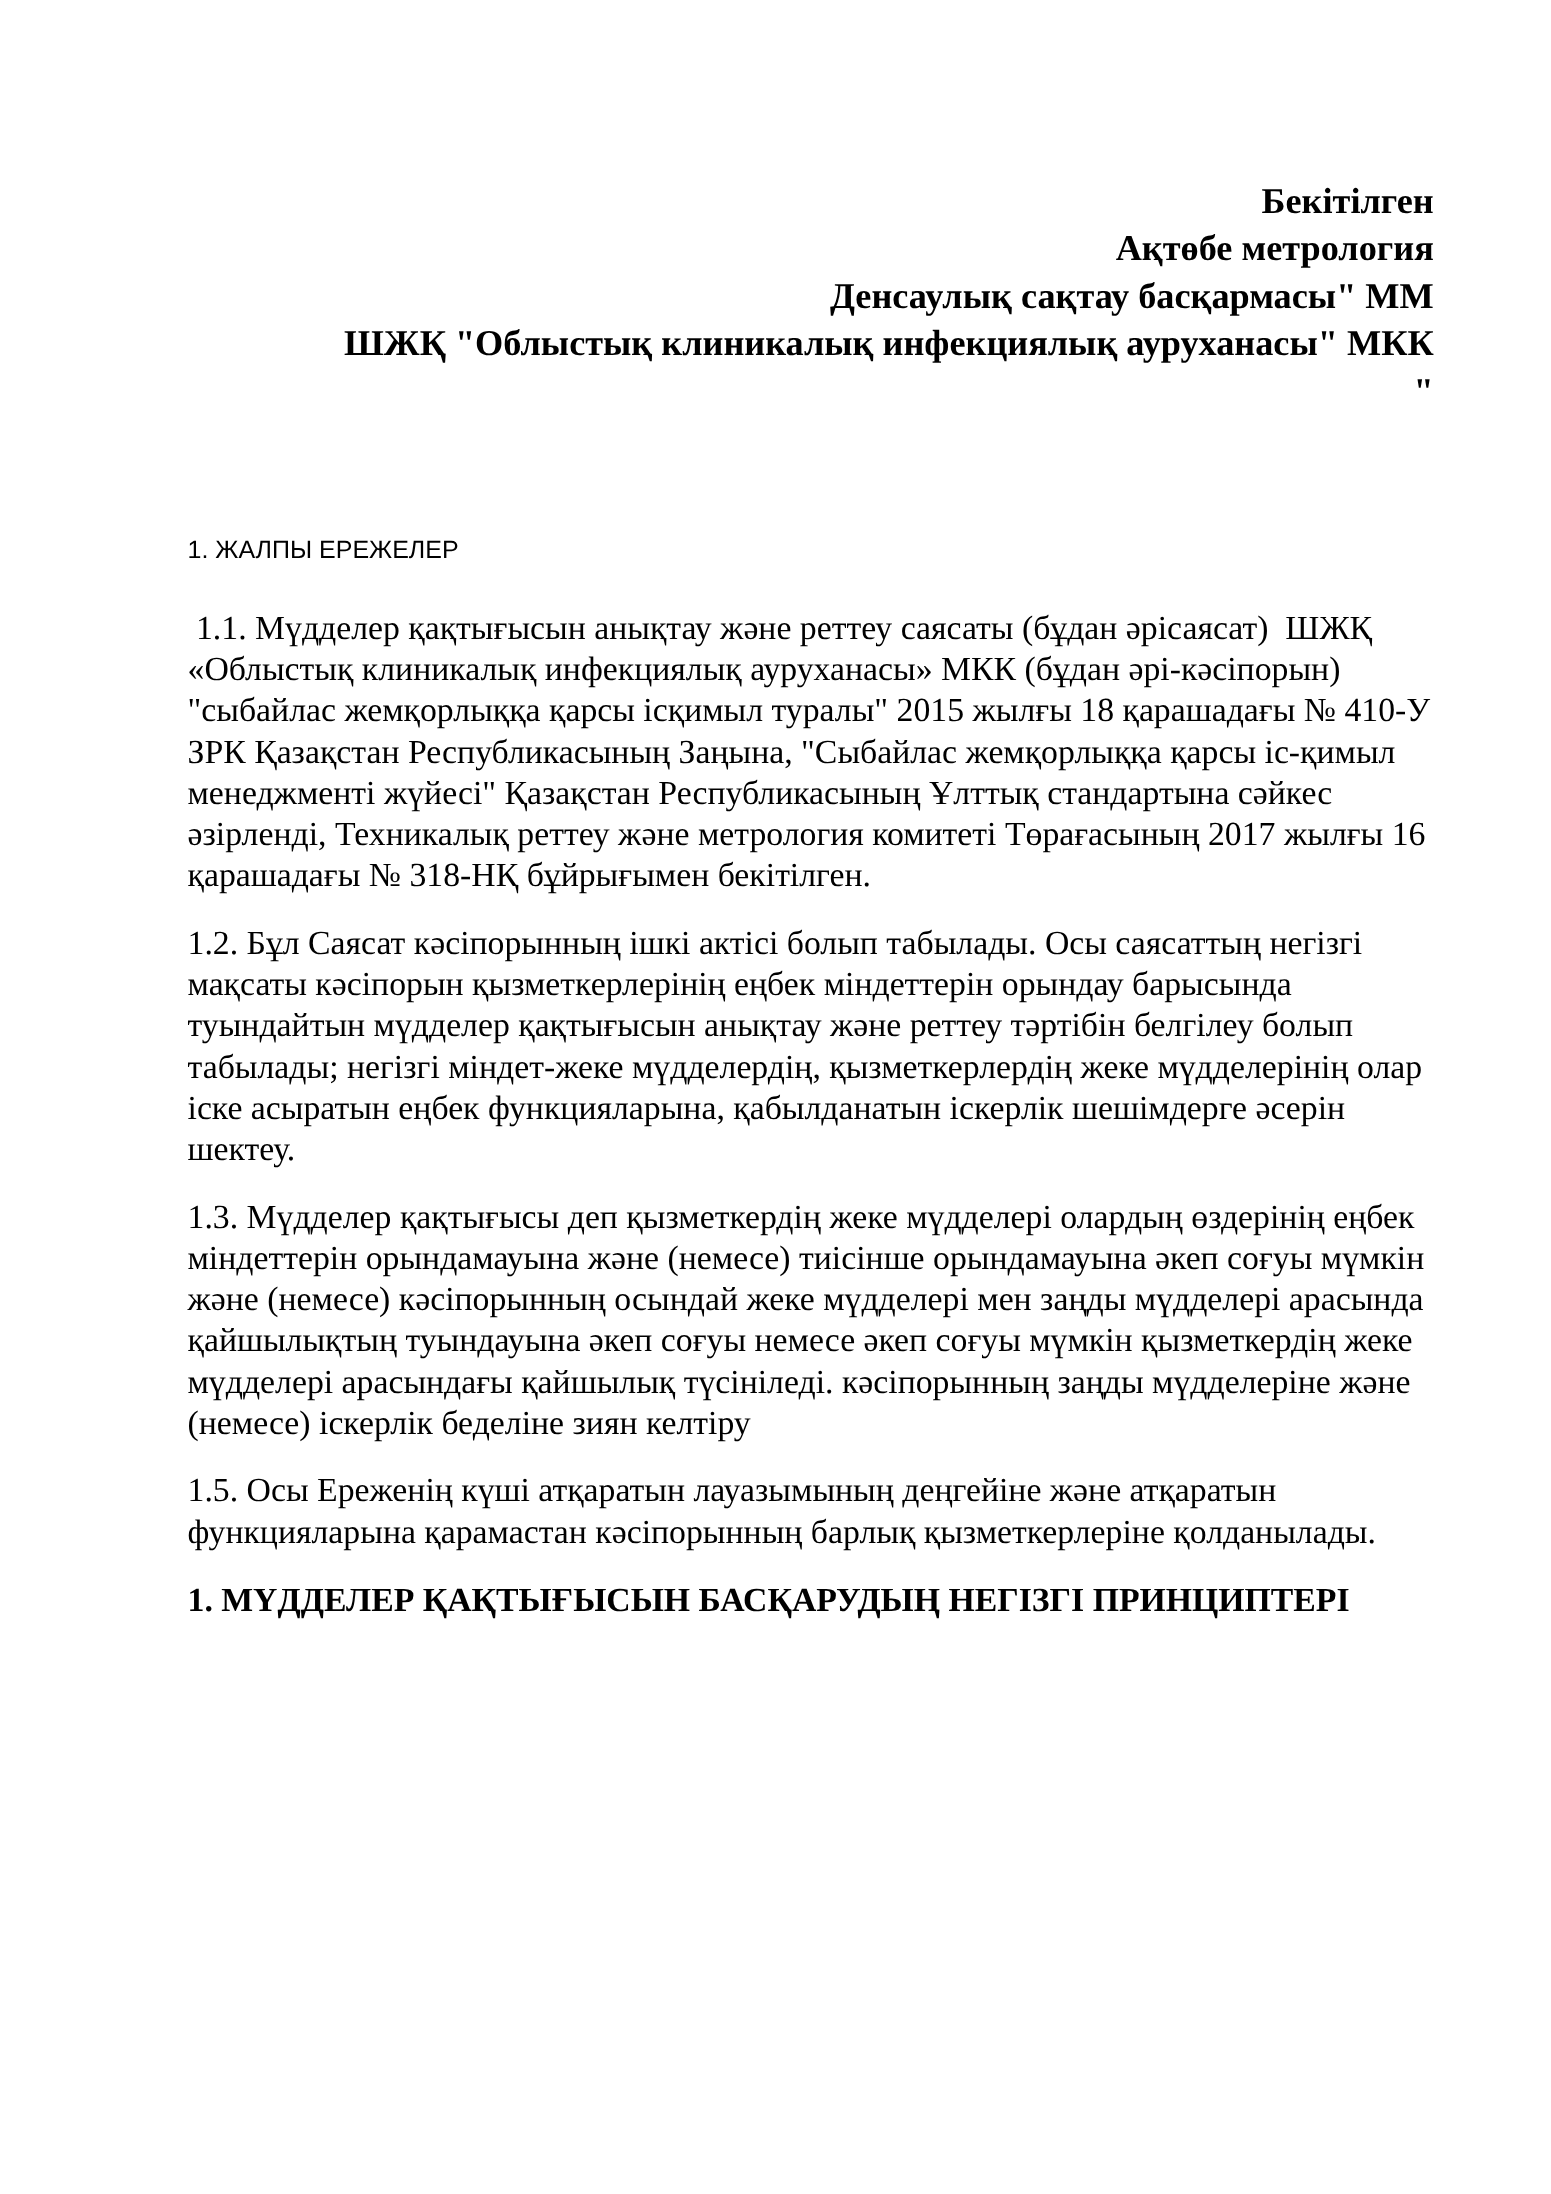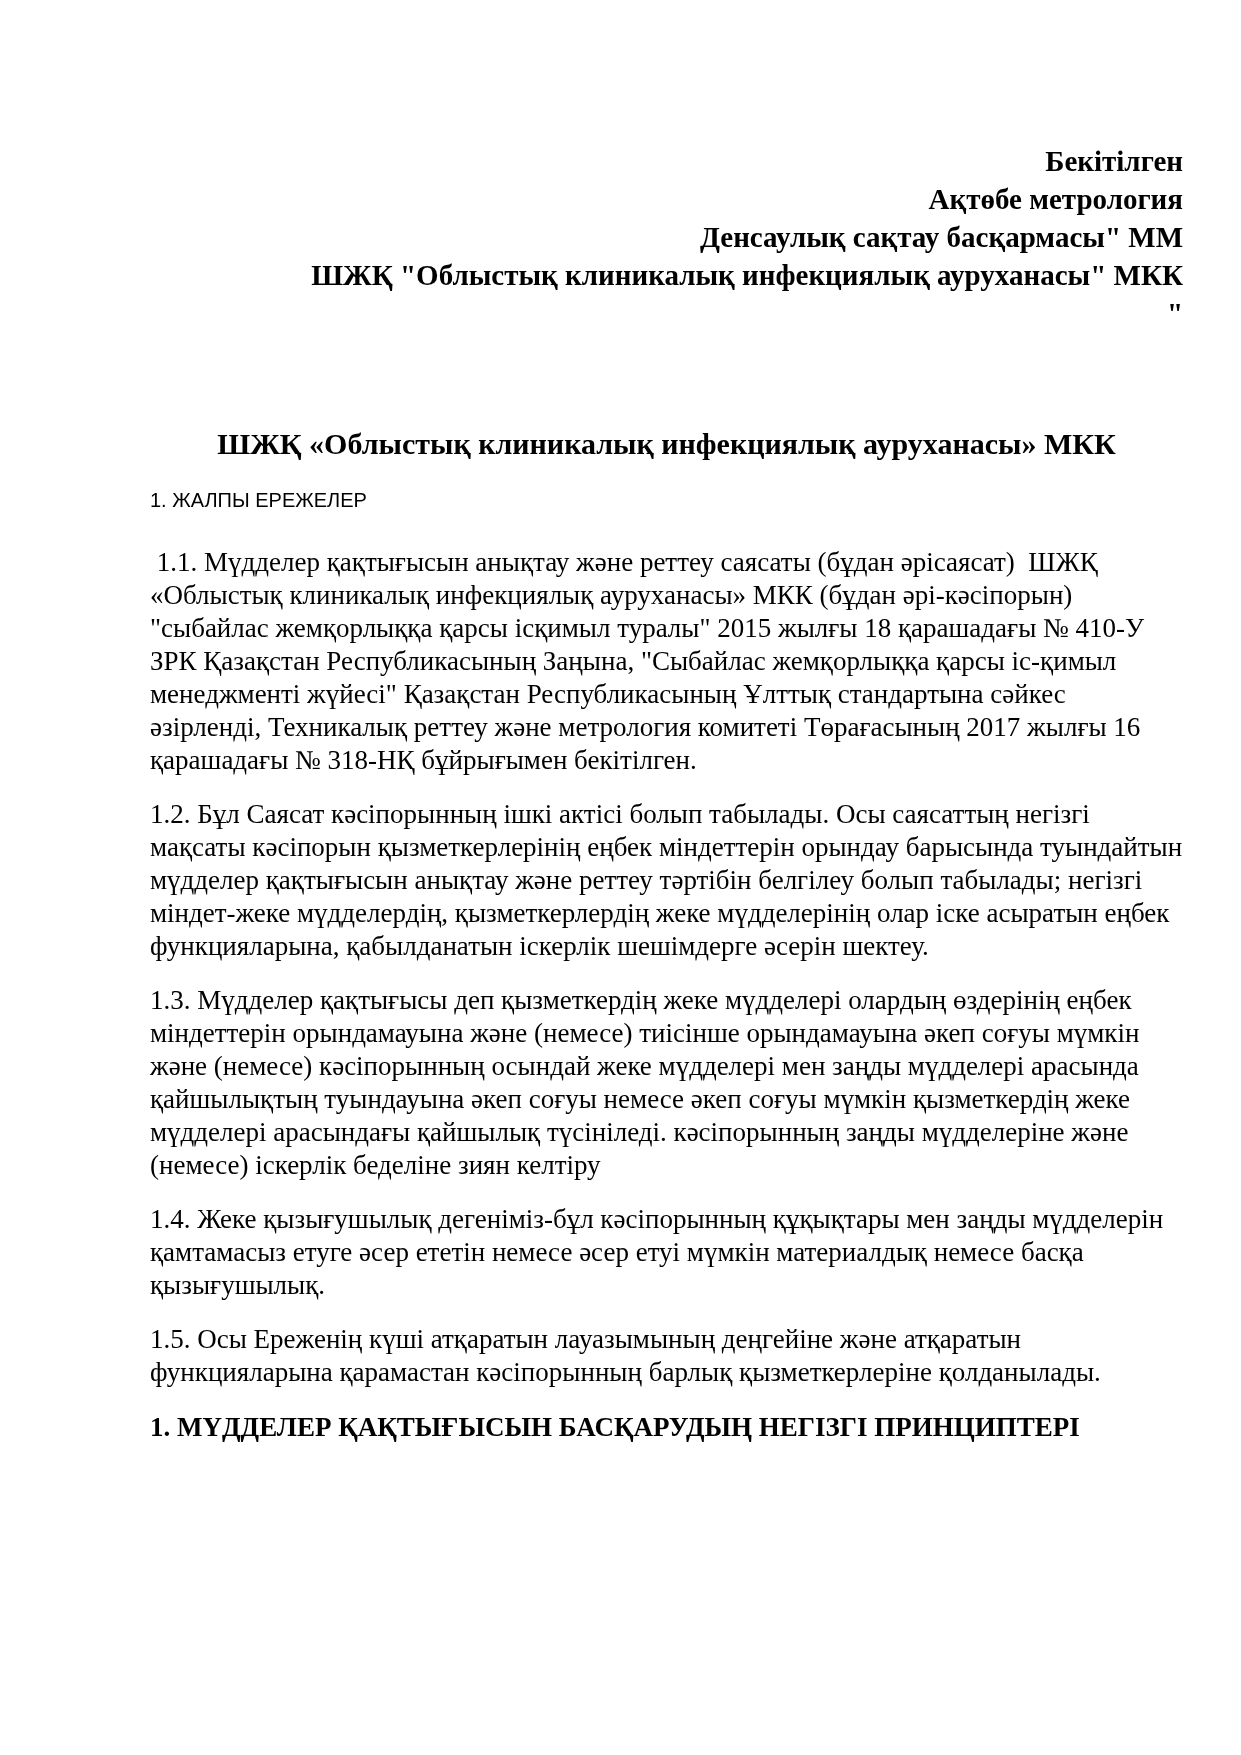--- a/index.html
+++ b/index.html
@@ -6,21 +6,21 @@
     margin: 0;
     padding: 0;
     background: #ffffff;
   }
   .page {
     position: relative;
     width: 1241px;
     height: 1755px;
     background: #ffffff;
     box-sizing: border-box;
-    padding: 142px 58px 0 150px;
+    padding: 142px 94px 0 150px;
     font-family: "Liberation Serif", serif;
     color: #000000;
     overflow: hidden;
   }
   .approval {
     text-align: right;
     font-weight: bold;
     font-size: 29px;
     line-height: 38px;
   }
@@ -71,33 +71,31 @@
       <div>Денсаулық сақтау басқармасы" ММ</div>
 
       <div>ШЖҚ "Облыстық клиникалық инфекциялық ауруханасы" МКК</div>
 
       <div>"</div>
 
 
     </div>
 
   <div class="title-block">
-    <div>ШЖҚ «Облыстық клиникалық инфекциялық ауруханасы» МКК</div>
   </div>
 
   <h2 class="sec1-heading">1. ЖАЛПЫ ЕРЕЖЕЛЕР</h2>
 
   <div class="paragraphs">
 
       <p> 1.1. Мүдделер қақтығысын анықтау және реттеу саясаты (бұдан әрісаясат)  ШЖҚ «Облыстық клиникалық инфекциялық ауруханасы» МКК (бұдан әрі-кәсіпорын) "сыбайлас жемқорлыққа қарсы ісқимыл туралы" 2015 жылғы 18 қарашадағы № 410-У ЗРК Қазақстан Республикасының Заңына, "Сыбайлас жемқорлыққа қарсы іс-қимыл менеджменті жүйесі" Қазақстан Республикасының Ұлттық стандартына сәйкес әзірленді, Техникалық реттеу және метрология комитеті Төрағасының 2017 жылғы 16 қарашадағы № 318-НҚ бұйрығымен бекітілген.</p>
 
       <p>1.2. Бұл Саясат кәсіпорынның ішкі актісі болып табылады. Осы саясаттың негізгі мақсаты кәсіпорын қызметкерлерінің еңбек міндеттерін орындау барысында туындайтын мүдделер қақтығысын анықтау және реттеу тәртібін белгілеу болып табылады; негізгі міндет-жеке мүдделердің, қызметкерлердің жеке мүдделерінің олар іске асыратын еңбек функцияларына, қабылданатын іскерлік шешімдерге әсерін шектеу.</p>
 
       <p>1.3. Мүдделер қақтығысы деп қызметкердің жеке мүдделері олардың өздерінің еңбек міндеттерін орындамауына және (немесе) тиісінше орындамауына әкеп соғуы мүмкін және (немесе) кәсіпорынның осындай жеке мүдделері мен заңды мүдделері арасында қайшылықтың туындауына әкеп соғуы немесе әкеп соғуы мүмкін қызметкердің жеке мүдделері арасындағы қайшылық түсініледі. кәсіпорынның заңды мүдделеріне және (немесе) іскерлік беделіне зиян келтіру</p>
 
-      <p>1.4. Жеке қызығушылық дегеніміз-бұл кәсіпорынның құқықтары мен заңды мүдделерін қамтамасыз етуге әсер ететін немесе әсер етуі мүмкін материалдық немесе басқа қызығушылық.</p>
 
       <p>1.5. Осы Ереженің күші атқаратын лауазымының деңгейіне және атқаратын функцияларына қарамастан кәсіпорынның барлық қызметкерлеріне қолданылады.</p>
     </div>
 
   <h2 class="sec2-heading">1. МҮДДЕЛЕР ҚАҚТЫҒЫСЫН БАСҚАРУДЫҢ НЕГІЗГІ ПРИНЦИПТЕРІ</h2>
 
 </div>
 
 </body></html>

